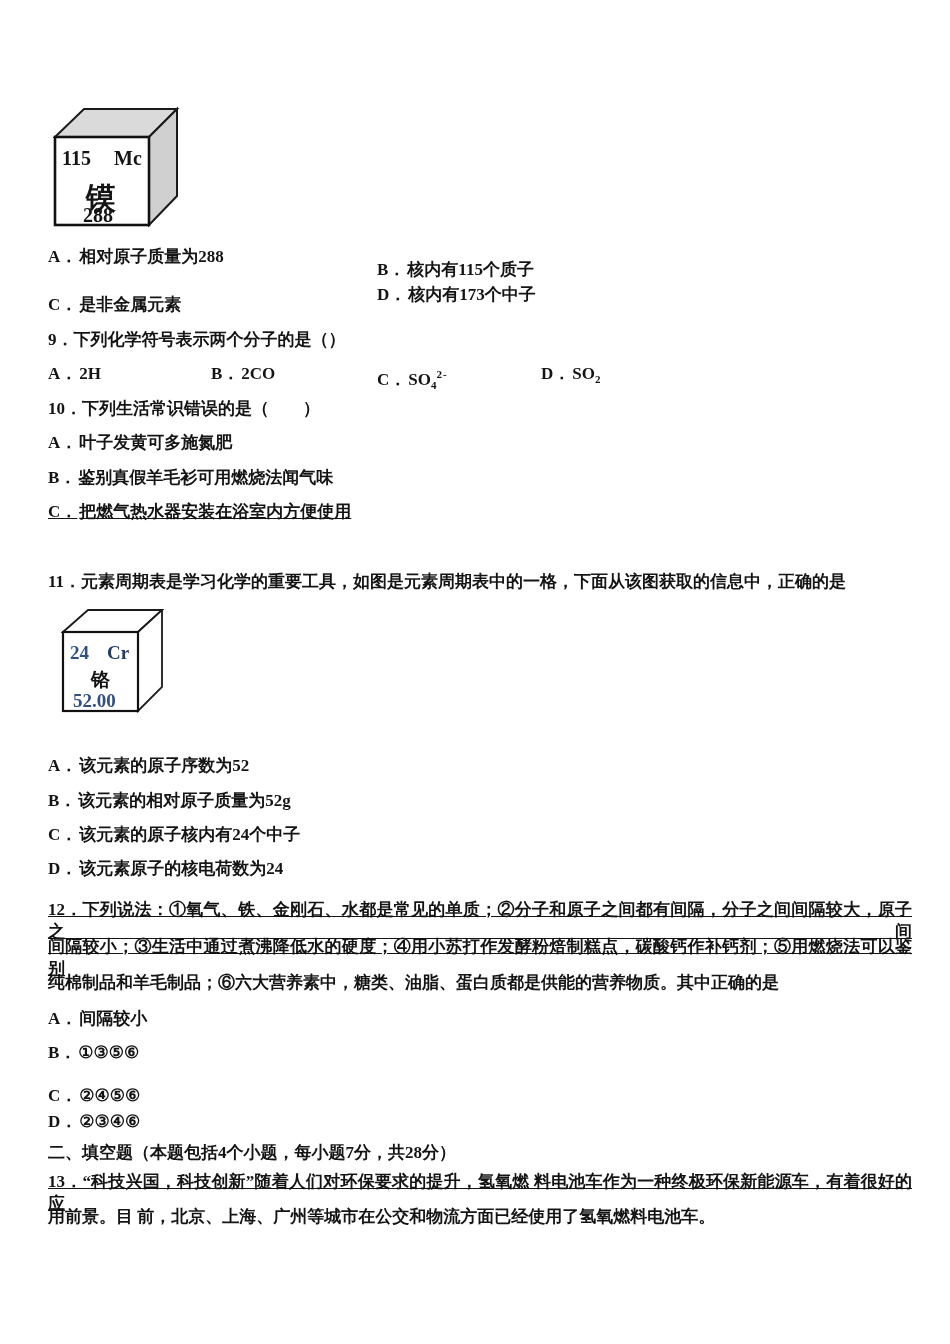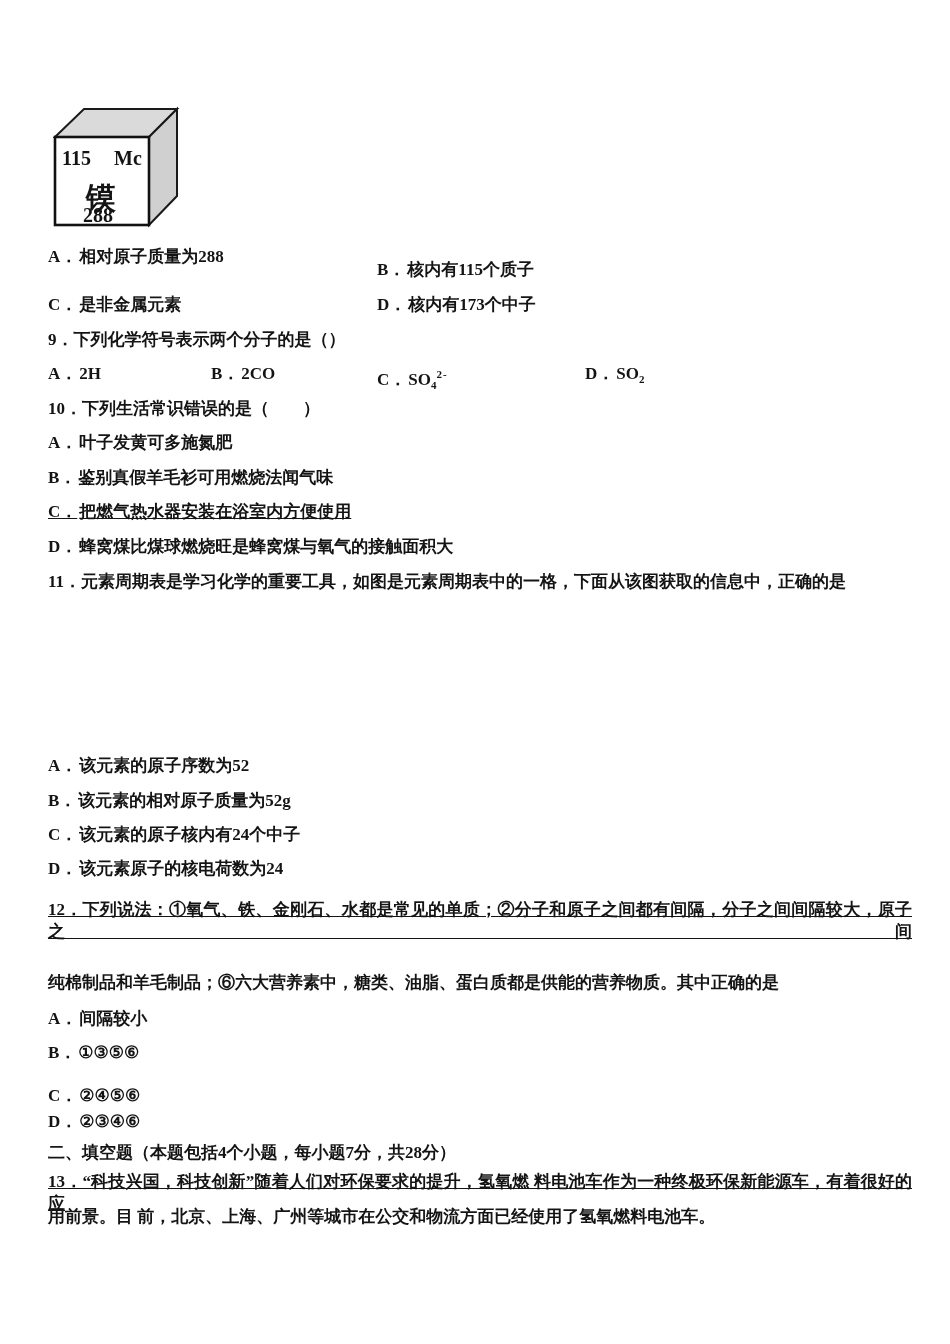--- a/index.html
+++ b/index.html
@@ -36,69 +36,78 @@
 
   <div class="line" style="left:48px;top:246px;">
     <span class="lbl">A．</span><span>相对原子质量为288</span>
   </div>
   <div class="line" style="left:377px;top:259px;">
     <span class="lbl">B．</span><span>核内有115个质子</span>
   </div>
   <div class="line" style="left:48px;top:294px;">
     <span class="lbl">C．</span><span>是非金属元素</span>
   </div>
-  <div class="line" style="left:377px;top:294px;">
+  <div class="line" style="left:377px;top:284px;">
     <span class="lbl">D．</span><span>核内有173个中子</span>
   </div>
 
   <div class="line" style="left:48px;top:329px;text-align:center;">9．下列化学符号表示两个分子的是（）</div>
   <div class="line" style="left:48px;top:363px;">
     <span class="lbl">A．</span><span>2H</span>
   </div>
   <div class="line" style="left:211px;top:363px;">
     <span class="lbl">B．</span><span>2CO</span>
   </div>
   <div class="line" style="left:377px;top:363px;">
     <span class="lbl">C．</span><span>SO</span><span class="sub">4</span><span class="sup">2-</span>
   </div>
-  <div class="line" style="left:541px;top:363px;margin-left:44px;">
+  <div class="line" style="left:541px;top:363px;">
     <span class="lbl">D．</span><span>SO</span><span class="sub">2</span>
   </div>
 
   <div class="line" style="left:48px;top:398px;">10．下列生活常识错误的是（　　）</div>
   <div class="line" style="left:48px;top:432px;">
     <span class="lbl">A．</span><span>叶子发黄可多施氮肥</span>
   </div>
   <div class="line" style="left:48px;top:467px;">
     <span class="lbl">B．</span><span>鉴别真假羊毛衫可用燃烧法闻气味</span>
   </div>
   <div class="line" style="left:48px;top:501px;text-decoration:underline;">
     <span class="lbl">C．</span><span>把燃气热水器安装在浴室内方便使用</span>
   </div>
-  <div class="line" style="left:48px;top:536px;">
-    <span class="lbl">D．</span><span>蜂窝煤比煤球燃烧旺是蜂窝煤与氧气的接触面积大</span>
-  </div>
 
   <div class="line" style="left:48px;top:571px;">11．元素周期表是学习化学的重要工具，如图是元素周期表中的一格，下面从该图获取的信息中，正确的是</div>
 
+  <div class="cube" style="left:60px;top:609px;width:104px;height:104px;">
+    <svg width="104" height="104" viewBox="0 0 104 104">
+      <polygon points="3,23 28,1 102,1 78,23" fill="#ffffff" stroke="#1a1a1a" stroke-width="1.8"></polygon>
+      <polygon points="78,23 102,1 102,78 78,102" fill="#ffffff" stroke="#1a1a1a" stroke-width="1.8"></polygon>
+      <rect x="3" y="23" width="75" height="79" fill="#ffffff" stroke="#111111" stroke-width="2.2"></rect>
+      <text x="10" y="50" font-size="19" fill="#31507e">24</text>
+      <text x="47" y="50" font-size="19" fill="#223c66">Cr</text>
+      <text x="31" y="77" font-size="19" fill="#141414">铬</text>
+      <text x="13" y="98" font-size="19" fill="#31507e">52.00</text>
+    </svg>
+  </div>
 
   <div class="line" style="left:48px;top:755px;">
     <span class="lbl">A．</span><span>该元素的原子序数为52</span>
   </div>
   <div class="line" style="left:48px;top:790px;">
     <span class="lbl">B．</span><span>该元素的相对原子质量为52g</span>
   </div>
   <div class="line" style="left:48px;top:824px;">
     <span class="lbl">C．</span><span>该元素的原子核内有24个中子</span>
   </div>
   <div class="line" style="left:48px;top:858px;">
     <span class="lbl">D．</span><span>该元素原子的核电荷数为24</span>
   </div>
 
   <div class="line just" style="left:48px;top:899px;">12．下列说法：①氧气、铁、金刚石、水都是常见的单质；②分子和原子之间都有间隔，分子之间间隔较大，原子之间</div>
+  <div class="line just" style="left:48px;top:936px;">间隔较小；③生活中通过煮沸降低水的硬度；④用小苏打作发酵粉焙制糕点，碳酸钙作补钙剂；⑤用燃烧法可以鉴别</div>
   <div class="line" style="left:48px;top:972px;">纯棉制品和羊毛制品；⑥六大营养素中，糖类、油脂、蛋白质都是供能的营养物质。其中正确的是</div>
 
   <div class="line" style="left:48px;top:1008px;">
     <span class="lbl">A．</span><span>间隔较小</span>
   </div>
   <div class="line" style="left:48px;top:1042px;">
     <span class="lbl">B．</span><span>①③⑤⑥</span>
   </div>
   <div class="line" style="left:48px;top:1077px;margin-top:8px;">
     <span class="lbl">C．</span><span>②④⑤⑥</span>

